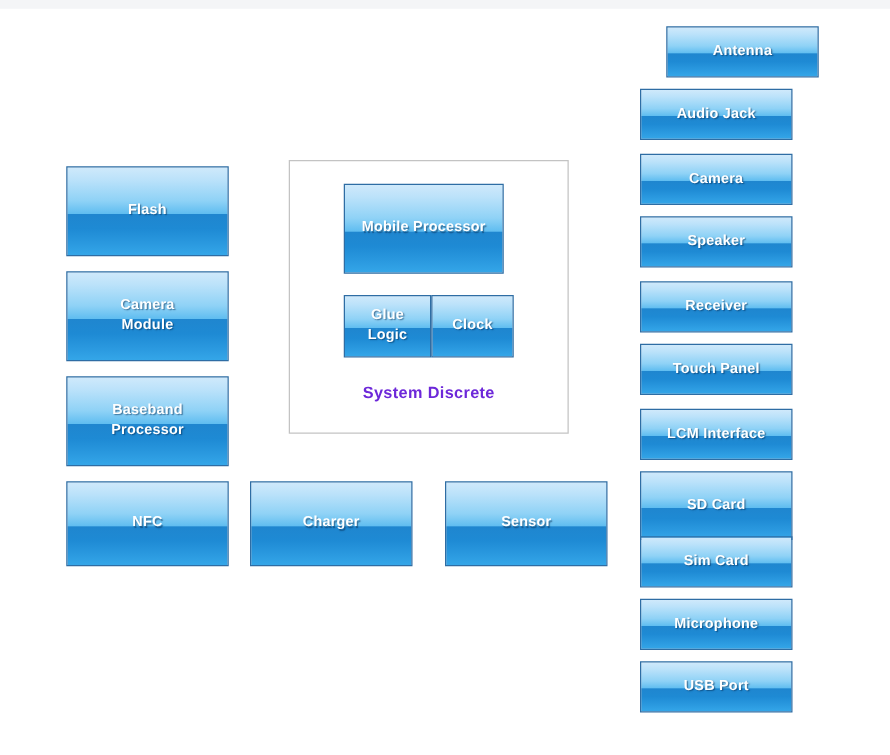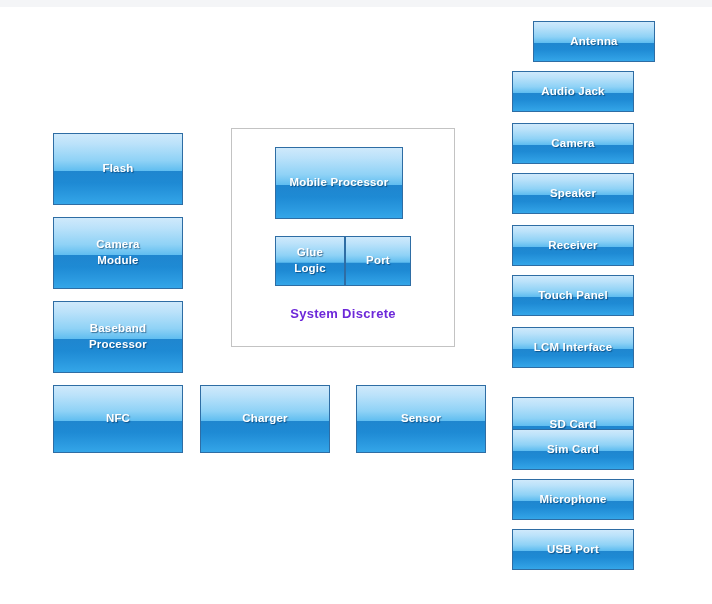--- a/index.html
+++ b/index.html
@@ -98,21 +98,21 @@
   <div id="system-discrete">
       <div class="panel" style="left: 231px; top: 128px; width: 224px; height: 219px;"></div>
       <div class="block" style="left: 275px; top: 147px; width: 128px; height: 72px;">
         <span class="label">Mobile Processor</span>
       </div>
       <div class="block" style="left: 259px; top: 236px; width: 70px; height: 50px; margin-left: 16px;">
         <span class="label">Glue
 Logic</span>
       </div>
       <div class="block" style="left: 345px; top: 236px; width: 66px; height: 50px;">
-        <span class="label">Port</span>
+        <span class="label">Clock</span>
       </div>
       <div class="panel-caption" style="left: 231px; top: 306px; width: 224px;">System Discrete</div>
     </div>
 
   <div id="bottom-row">
       <div class="block" style="left: 53px; top: 385px; width: 130px; height: 68px;">
         <span class="label">NFC</span>
       </div>
       <div class="block" style="left: 200px; top: 385px; width: 130px; height: 68px;">
         <span class="label">Charger</span>
@@ -137,21 +137,21 @@
       </div>
       <div class="block" style="left: 512px; top: 225px; width: 122px; height: 41px;">
         <span class="label">Receiver</span>
       </div>
       <div class="block" style="left: 512px; top: 275px; width: 122px; height: 41px;">
         <span class="label">Touch Panel</span>
       </div>
       <div class="block" style="left: 512px; top: 327px; width: 122px; height: 41px;">
         <span class="label">LCM Interface</span>
       </div>
-      <div class="block" style="left: 512px; top: 377px; width: 122px; height: 55px; margin-top: 20px;">
+      <div class="block" style="left: 512px; top: 377px; width: 122px; height: 55px;">
         <span class="label">SD Card</span>
       </div>
       <div class="block" style="left: 512px; top: 429px; width: 122px; height: 41px;">
         <span class="label">Sim Card</span>
       </div>
       <div class="block" style="left: 512px; top: 479px; width: 122px; height: 41px;">
         <span class="label">Microphone</span>
       </div>
       <div class="block" style="left: 512px; top: 529px; width: 122px; height: 41px;">
         <span class="label">USB Port</span>

